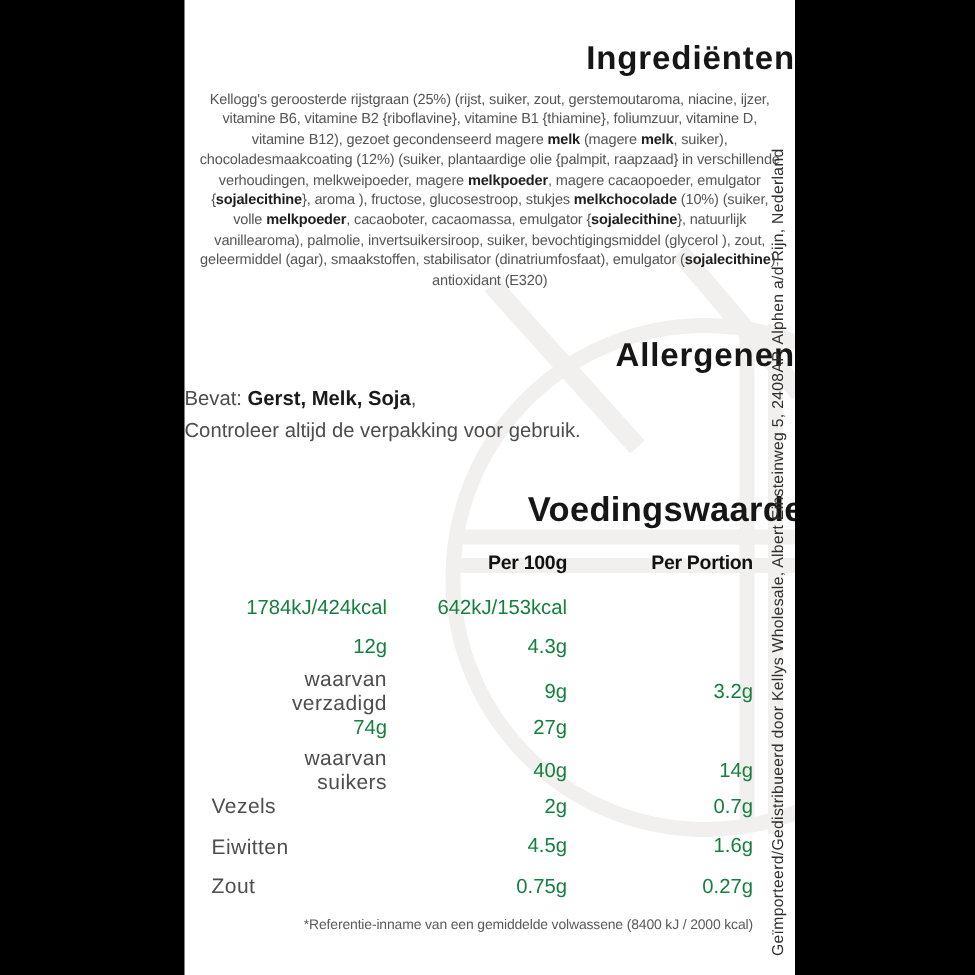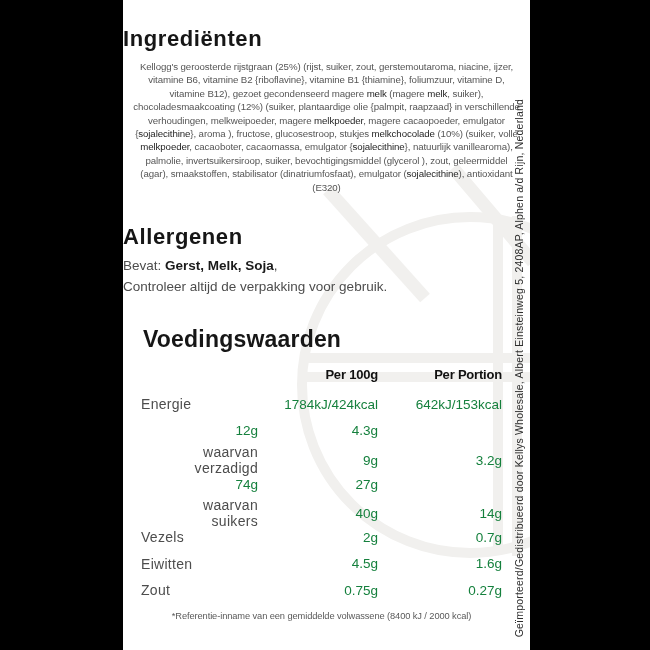--- a/index.html
+++ b/index.html
@@ -7,33 +7,33 @@
     width:650px;height:650px;background:#000;position:relative;overflow:hidden;
     font-family:"Liberation Sans","DejaVu Sans",sans-serif;
   }
   .label{
     position:absolute;left:123px;top:0;width:407px;height:650px;background:#fff;overflow:hidden;
   }
   .watermark{position:absolute;left:0;top:0;z-index:0;}
   .content{position:absolute;left:0;top:0;width:407px;height:650px;z-index:1;}
 
   .sec-title{
-    position:absolute;left:0;width:100%;text-align:left;
+    position:absolute;left:0;width:100%;text-align:right;
     font-weight:800;color:#161616;letter-spacing:.6px;
   }
   #ing-title{top:26px;font-size:22px;}
   #alg-title{top:224px;font-size:22px;}
   #voe-title{top:326px;font-size:23px;letter-spacing:.2px;margin-left:20px;}
 
   .ing-body{
     position:absolute;top:60px;left:9px;right:9px;
     font-size:9.7px;line-height:13.4px;letter-spacing:-.1px;
     color:#555;text-align:center;
   }
-  .ing-body b{color:#1f1f1f;font-weight:400;}
+  .ing-body b{color:#1f1f1f;font-weight:700;}
 
   .alg-line{
     position:absolute;left:0;width:100%;text-align:left;color:#4d4d4d;
   }
   #alg-bevat{top:258px;font-size:13.5px;}
   #alg-bevat b{color:#1a1a1a;font-weight:700;}
   #alg-note{top:279px;font-size:13.5px;}
 
   .ntable{
     position:absolute;left:18px;width:361px;
@@ -45,21 +45,21 @@
   .nheader .ncell{text-align:right;}
   .nrows{top:391px;}
   .nrow{
     display:grid;grid-template-columns:1fr 120px 124px;height:26.6px;align-items:center;
   }
   .nlabel{font-size:14px;color:#4d4d4d;letter-spacing:.3px;text-align:left;}
   .nlabel.indent{padding-left:12px;text-align:right;}
   .nval{font-size:13.5px;color:#15803d;text-align:right;}
 
   .footnote{
-    position:absolute;top:611px;left:18px;width:361px;text-align:center;
+    position:absolute;top:611px;left:18px;width:361px;text-align:right;
     font-size:9.3px;color:#5a5a5a;letter-spacing:-.1px;
   }
 
   .vertical-text{
     position:absolute;right:5px;bottom:13px;
     writing-mode:vertical-rl;transform:rotate(180deg);
     font-size:10.5px;color:#2e2e2e;letter-spacing:.2px;white-space:nowrap;
   }
 </style>
 </head>
@@ -97,21 +97,20 @@
     <div id="voe-title" class="sec-title">Voedingswaarden</div>
 
     <div class="ntable nheader">
       <div class="ncell"></div>
       <div class="ncell">Per 100g</div>
       <div class="ncell">Per Portion</div>
     </div>
 
     <div class="ntable nrows">
         <div class="nrow">
-          <div class="ncell nlabel">Energie</div>
           <div class="ncell nval">1784kJ/424kcal</div>
           <div class="ncell nval">642kJ/153kcal</div>
         </div>
         <div class="nrow">
           <div class="ncell nval">12g</div>
           <div class="ncell nval">4.3g</div>
         </div>
         <div class="nrow">
           <div class="ncell nlabel indent">waarvan verzadigd</div>
           <div class="ncell nval">9g</div>

